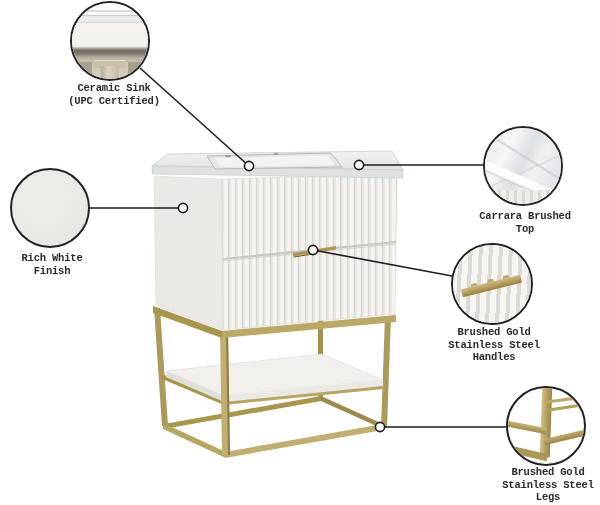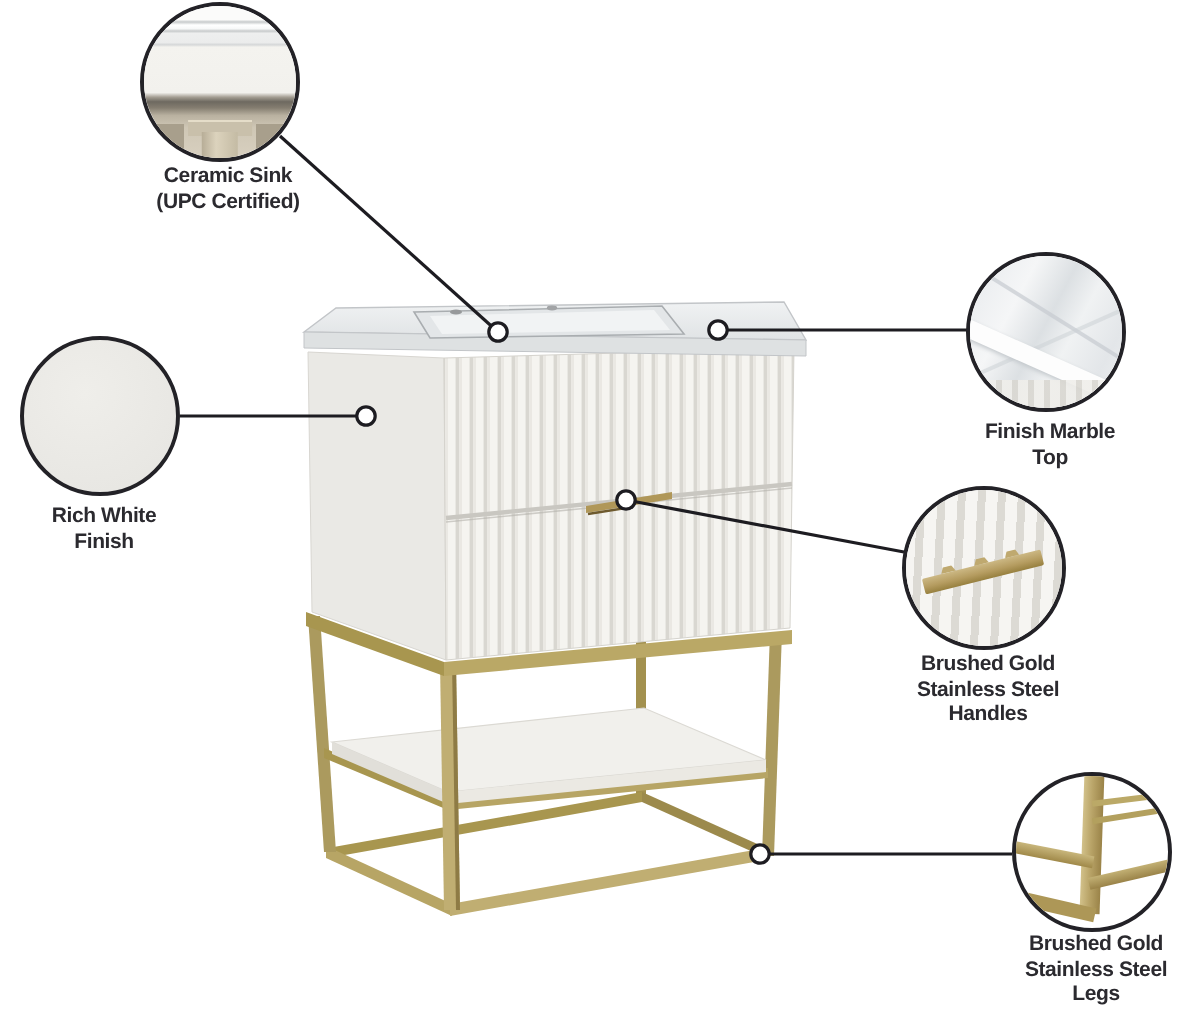--- a/index.html
+++ b/index.html
@@ -1,18 +1,18 @@
 <!DOCTYPE html>
 <html><head>
 <meta charset="utf-8">
 <style>
   html,body{margin:0;padding:0;background:#ffffff;}
   .stage{
     position:relative;width:600px;height:505px;background:#ffffff;overflow:hidden;
-    font-family:Liberation Sans, sans-serif;
+    font-family:Liberation Mono, monospace;
   }
   .stage svg{position:absolute;inset:0;}
 
   
   .bubble{
     position:absolute;border-radius:50%;border:2px solid #232227;
     overflow:hidden;box-sizing:border-box;background:#ffffff;z-index:5;
   }
   .bubble-sink{left:70px;top:1px;width:80px;height:80px;}
   .bubble-white{left:10px;top:168px;width:80px;height:80px;
@@ -204,21 +204,21 @@
     <div class="leg-rail-tr2"></div>
     <div class="leg-rail-left"></div>
     <div class="leg-rail-right"></div>
     <div class="leg-rail-bottom"></div>
   </div>
 
   <div class="callout-label lbl-sink">Ceramic Sink
 (UPC Certified)</div>
   <div class="callout-label lbl-white">Rich White
 Finish</div>
-  <div class="callout-label lbl-marble">Finish Marble
+  <div class="callout-label lbl-marble">Carrara Brushed
 Top</div>
   <div class="callout-label lbl-handles">Brushed Gold
 Stainless Steel
 Handles</div>
   <div class="callout-label lbl-legs">Brushed Gold
 Stainless Steel
 Legs</div>
 
 </div>
 

